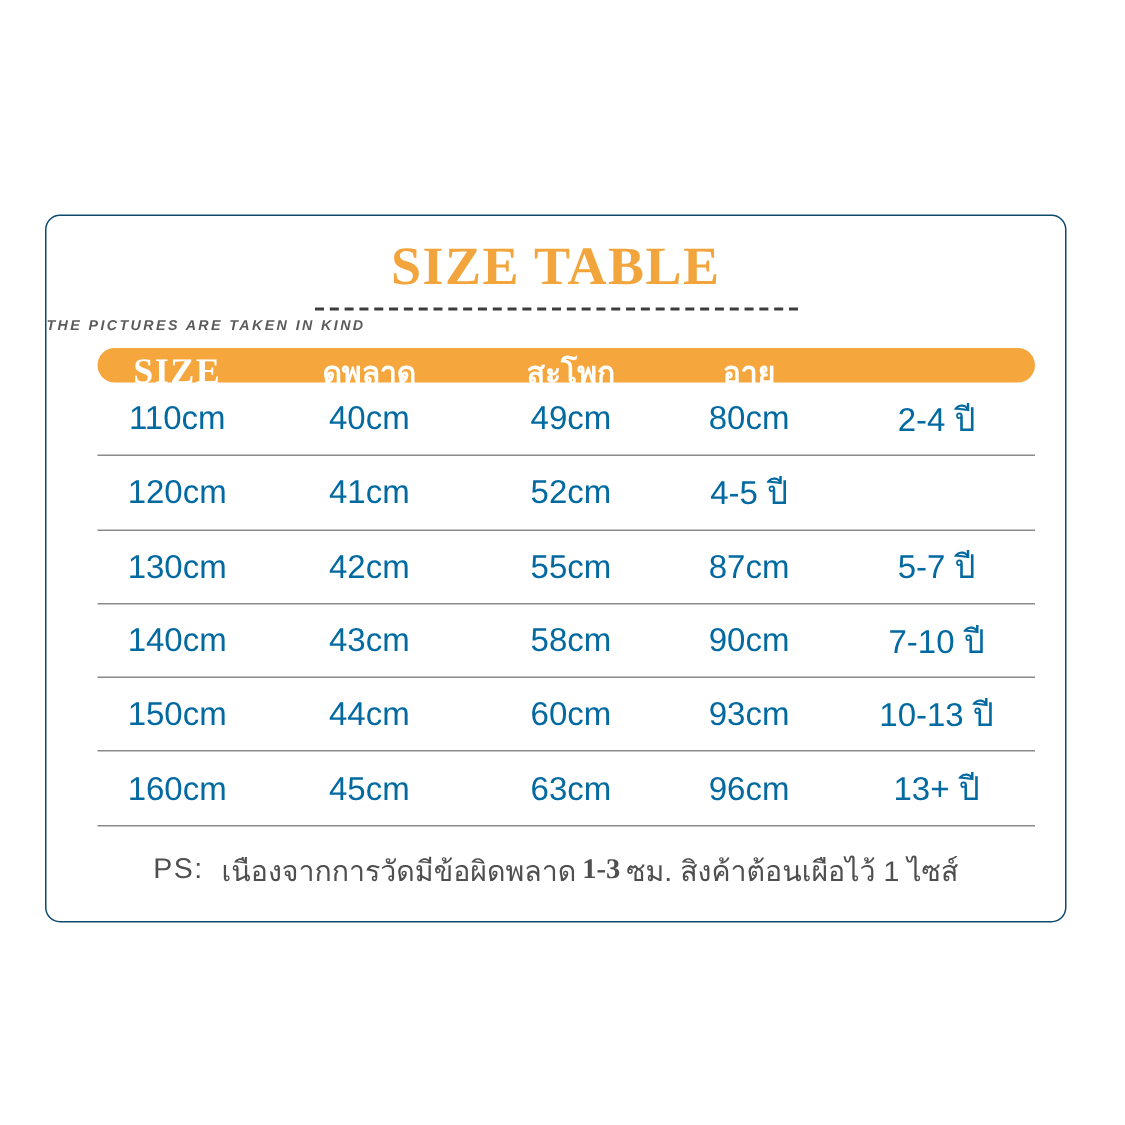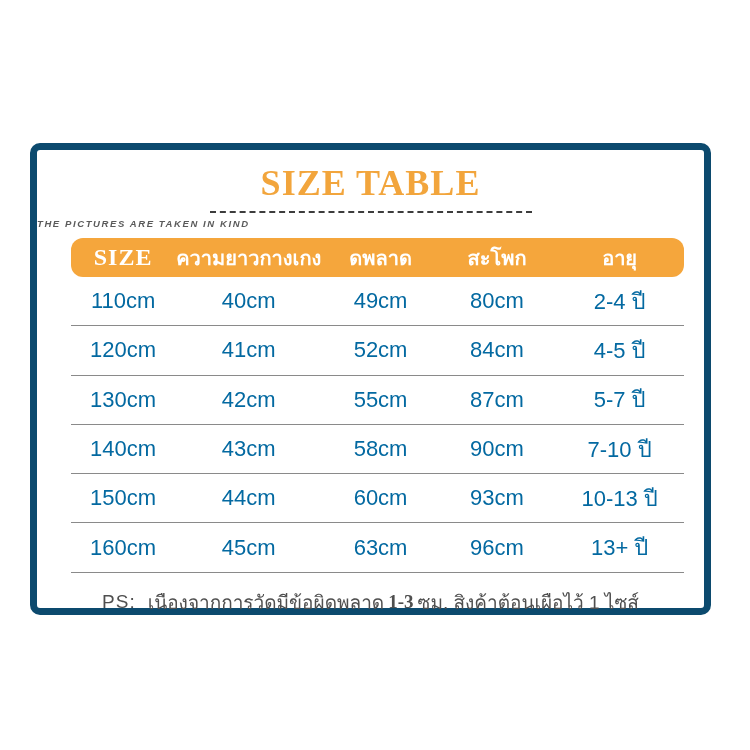--- a/index.html
+++ b/index.html
@@ -15,21 +15,21 @@
     background: #ffffff;
     overflow: hidden;
   }
   .card {
     position: absolute;
     left: 30px;
     top: 143px;
     width: 681px;
     height: 472px;
     background: #ffffff;
-    border: 7px solid #0c4a6e;
+    border: 1px solid #0c4a6e;
     border-radius: 10px;
     box-sizing: border-box;
   }
   .title {
     margin: 12px 0 0 0;
     text-align: center;
     font-family: "Liberation Serif", serif;
     font-weight: bold;
     font-size: 36px;
     letter-spacing: 1px;
@@ -49,21 +49,21 @@
     font-weight: bold;
     font-style: italic;
   }
   .grid5 {
     display: grid;
     grid-template-columns: 17% 24% 19% 19% 21%;
     align-items: center;
   }
   .thead {
     margin: 9px 20px 0 34px;
-    height: 39px;
+    height: 23px;
     background: #f5a63c;
     border-radius: 12px;
   }
   .hcell {
     text-align: center;
     color: #ffffff;
     font-weight: bold;
     font-size: 20px;
     white-space: nowrap;
   }
@@ -112,39 +112,37 @@
   <div class="card">
 
     <h1 class="title">SIZE TABLE</h1>
 
     <div class="dashes"></div>
 
     <div class="subtitle">THE PICTURES ARE TAKEN IN KIND</div>
 
     <div class="thead grid5" id="thead">
         <span class="hcell size">SIZE</span>
-        <span class="hcell">ความยาวกางเกง</span>
         <span class="hcell">ดพลาด</span>
         <span class="hcell">สะโพก</span>
         <span class="hcell">อายุ</span>
       </div>
 
     <div class="tbody" id="tbody">
         <div class="trow grid5">
           <span class="tcell">110cm</span>
           <span class="tcell">40cm</span>
           <span class="tcell">49cm</span>
           <span class="tcell">80cm</span>
           <span class="tcell">2-4 ปี</span>
         </div>
         <div class="trow grid5">
           <span class="tcell">120cm</span>
           <span class="tcell">41cm</span>
           <span class="tcell">52cm</span>
-          <span class="tcell">84cm</span>
           <span class="tcell">4-5 ปี</span>
         </div>
         <div class="trow grid5">
           <span class="tcell">130cm</span>
           <span class="tcell">42cm</span>
           <span class="tcell">55cm</span>
           <span class="tcell">87cm</span>
           <span class="tcell">5-7 ปี</span>
         </div>
         <div class="trow grid5">

